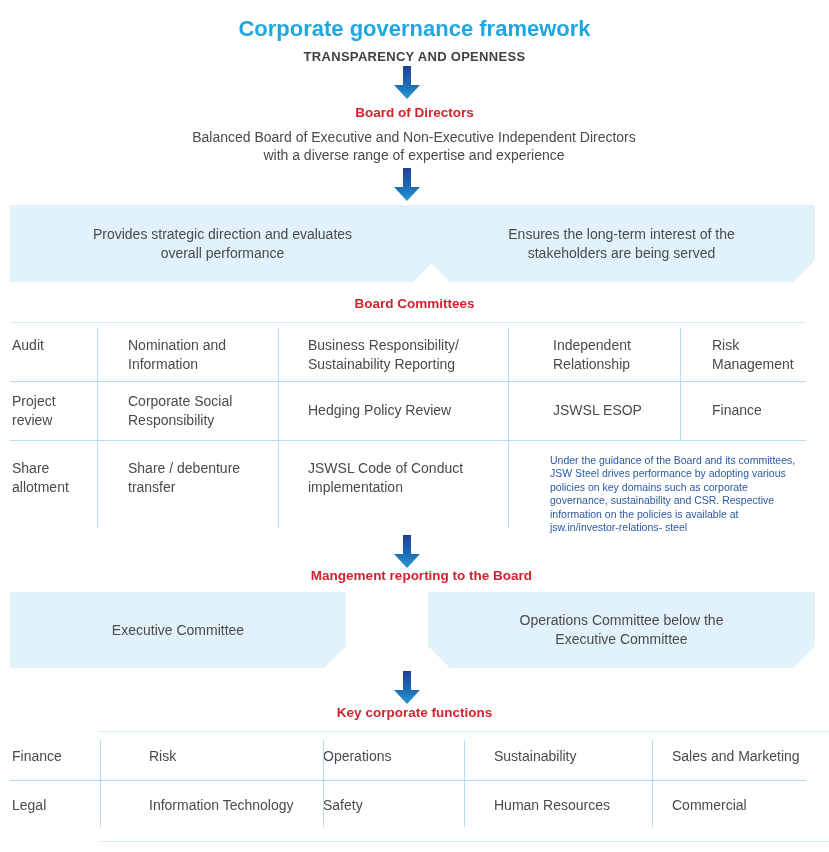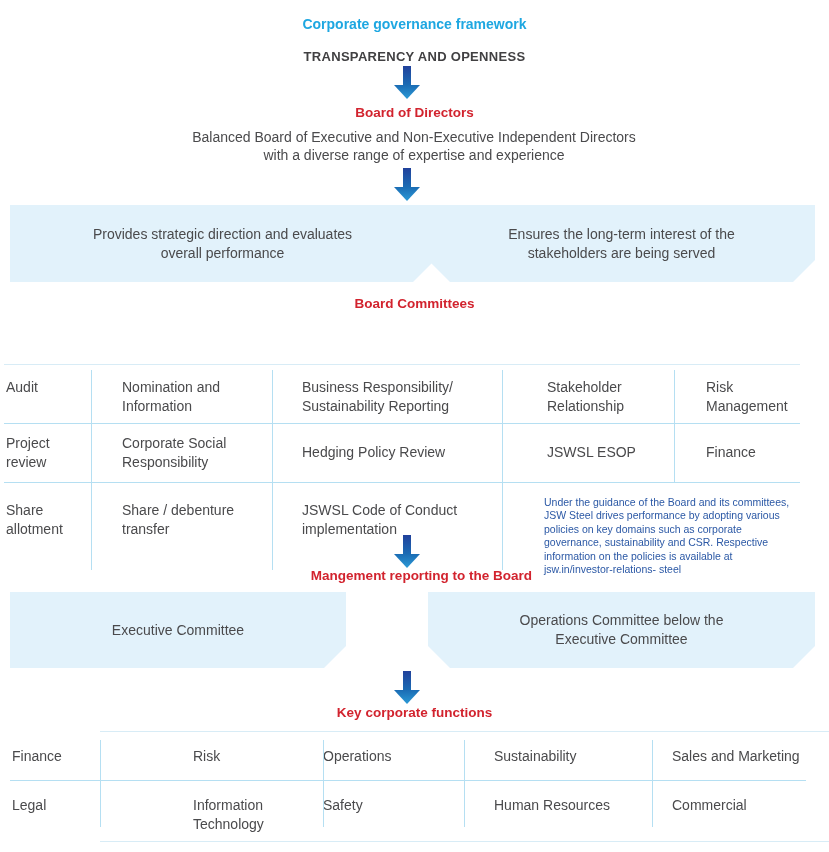--- a/index.html
+++ b/index.html
@@ -5,21 +5,21 @@
   * { margin:0; padding:0; box-sizing:border-box; }
   html,body { background:#ffffff; }
   body {
     width:829px; height:852px; position:relative; overflow:hidden;
     font-family:"Liberation Sans","DejaVu Sans",sans-serif;
     color:#4a4a4c;
   }
   .abs { position:absolute; }
   .centered { left:0; width:829px; text-align:center; }
 
-  .page-title { top:16px; font-size:14px; font-weight:bold; color:#1ea7e1; }
+  .page-title { top:16px; font-size:22px; font-weight:bold; color:#1ea7e1; }
   .page-subtitle { top:49px; font-size:13px; font-weight:bold; color:#414042; letter-spacing:0.3px; }
 
   .red-heading { font-size:13.5px; font-weight:bold; color:#d2232e; }
   .h-board { top:105px; }
   .h-committees { top:296px; }
   .h-mgmt { top:568px;padding-left:14px; }
   .h-functions { top:705px; }
 
   .board-desc { top:128px; left:184px; width:460px; text-align:center;
                 font-size:14px; line-height:18px; color:#4a4a4c; }
@@ -45,41 +45,41 @@
   .boxrow1-right { top:205px; left:419px; width:387px; height:77px; }
   .boxrow2-left  { top:592px; left:10px;  width:336px; height:76px; }
   .boxrow2-right { top:592px; left:419px; width:387px; height:76px; }
   .box-text { max-width:300px; }
 
   
   .vl { position:absolute; width:1px; background:#b5dff2; }
   .hl { position:absolute; height:1px; background:#b5dff2; }
   .hairline { position:absolute; height:1px; background:#d8ecf6; }
 
-  .t1 { top:322px; left:4px; width:796px; height:213px;margin-top:42px; }
+  .t1 { top:322px; left:10px; width:796px; height:213px; }
   .t1 .grid { display:grid; grid-template-columns:87px 181px 230px 172px 126px;
               grid-template-rows:59px 59px 95px; width:796px; }
   .cell { font-size:14px; line-height:19px; color:#4a4a4c; }
   .t1 .r1 { padding-top:14px; }
   .t1 .r2 { display:flex; align-items:center; }
   .t1 .r3 { padding-top:19px; }
   .t1 .c1 { padding-left:2px; }
   .t1 .c2 { padding-left:31px; }
   .t1 .c3 { padding-left:30px; padding-right:8px; }
   .t1 .c4 { padding-left:45px; padding-right:8px; }
   .t1 .c5 { padding-left:32px; }
   .note-cell { grid-column:4 / 6; padding-top:14px; padding-left:42px; padding-right:4px;
                font-size:10.5px; line-height:13.4px; color:#2b58a5; }
 
   .t2 { top:731px; left:10px; width:796px; height:110px; }
   .t2 .grid { display:grid; grid-template-columns:90px 223px 141px 188px 154px;
               grid-template-rows:49px 47px; width:796px; }
   .t2 .cell { padding-top:16px; }
   .t2 .c1 { padding-left:2px; }
-  .t2 .c2 { padding-left:49px;margin-left:44px; }
+  .t2 .c2 { padding-left:49px; }
   .t2 .c3 { }
   .t2 .c4 { padding-left:30px; }
   .t2 .c5 { padding-left:20px; }
 </style>
 </head>
 <body>
 
 <div class="abs centered page-title">Corporate governance framework</div>
 <div class="abs centered page-subtitle">TRANSPARENCY AND OPENNESS</div>
 
@@ -113,21 +113,21 @@
   <div class="vl" style="left:670px; top:6px; height:112px;"></div>
   <div class="hl" style="top:59px;  left:0; width:796px;"></div>
   <div class="hl" style="top:118px; left:0; width:796px;"></div>
   <div class="vl" style="left:87px;  top:118px; height:88px;"></div>
   <div class="vl" style="left:268px; top:118px; height:88px;"></div>
   <div class="vl" style="left:498px; top:118px; height:88px;"></div>
   <div class="grid">
     <div class="cell r1 c1">Audit</div>
     <div class="cell r1 c2">Nomination and Information</div>
     <div class="cell r1 c3">Business Responsibility/ Sustainability Reporting</div>
-    <div class="cell r1 c4">Stakeholder Relationship</div>
+    <div class="cell r1 c4">Independent Relationship</div>
     <div class="cell r1 c5">Risk Management</div>
     <div class="cell r2 c1">Project review</div>
     <div class="cell r2 c2">Corporate Social Responsibility</div>
     <div class="cell r2 c3">Hedging Policy Review</div>
     <div class="cell r2 c4">JSWSL ESOP</div>
     <div class="cell r2 c5">Finance</div>
     <div class="cell r3 c1">Share allotment</div>
     <div class="cell r3 c2">Share / debenture transfer</div>
     <div class="cell r3 c3">JSWSL Code of Conduct implementation</div>
     <div class="note-cell">Under the guidance of the Board and its committees, JSW Steel drives performance by adopting various policies on key domains such as corporate governance, sustainability and CSR. Respective information on the policies is available at jsw.in/investor-relations- steel</div>

